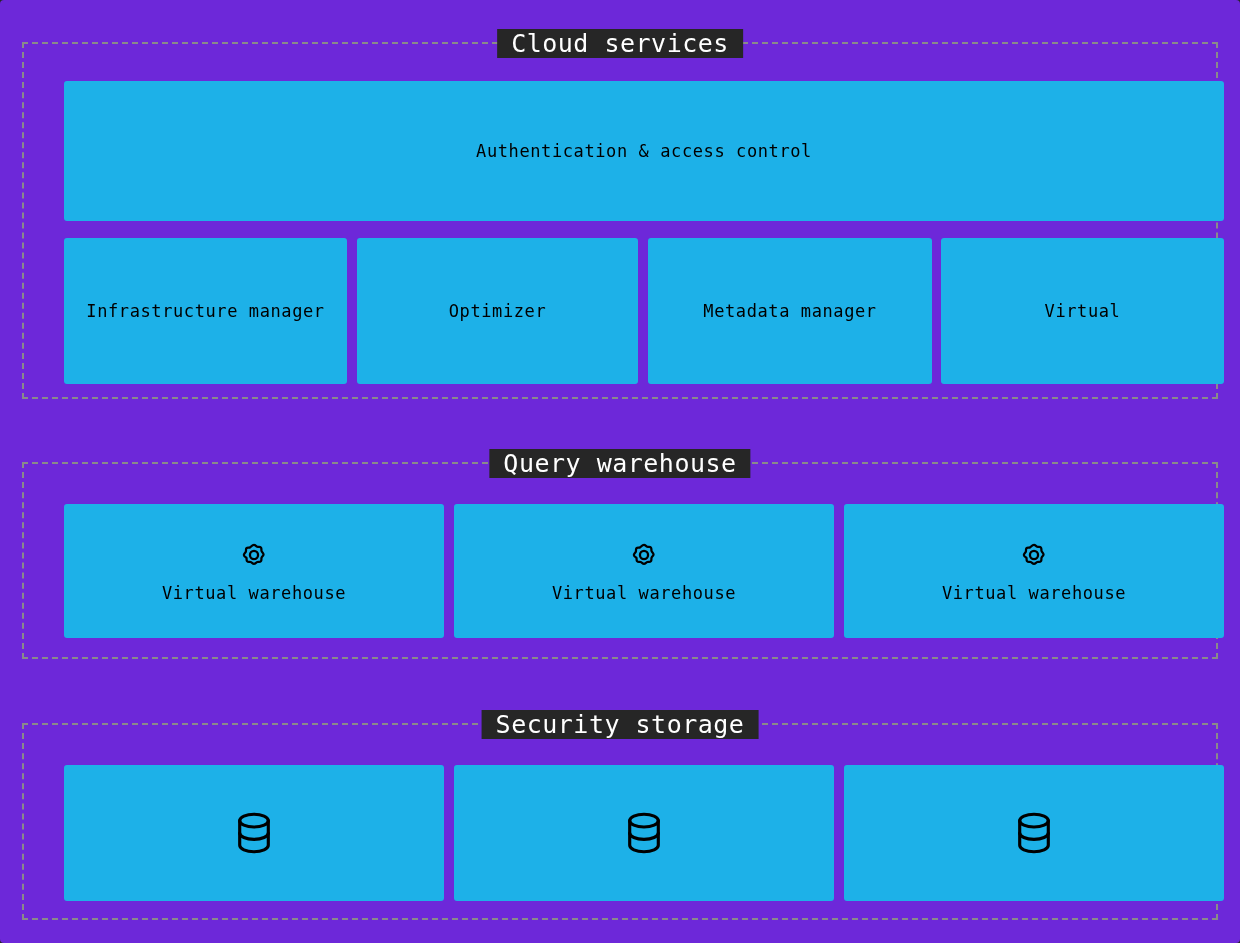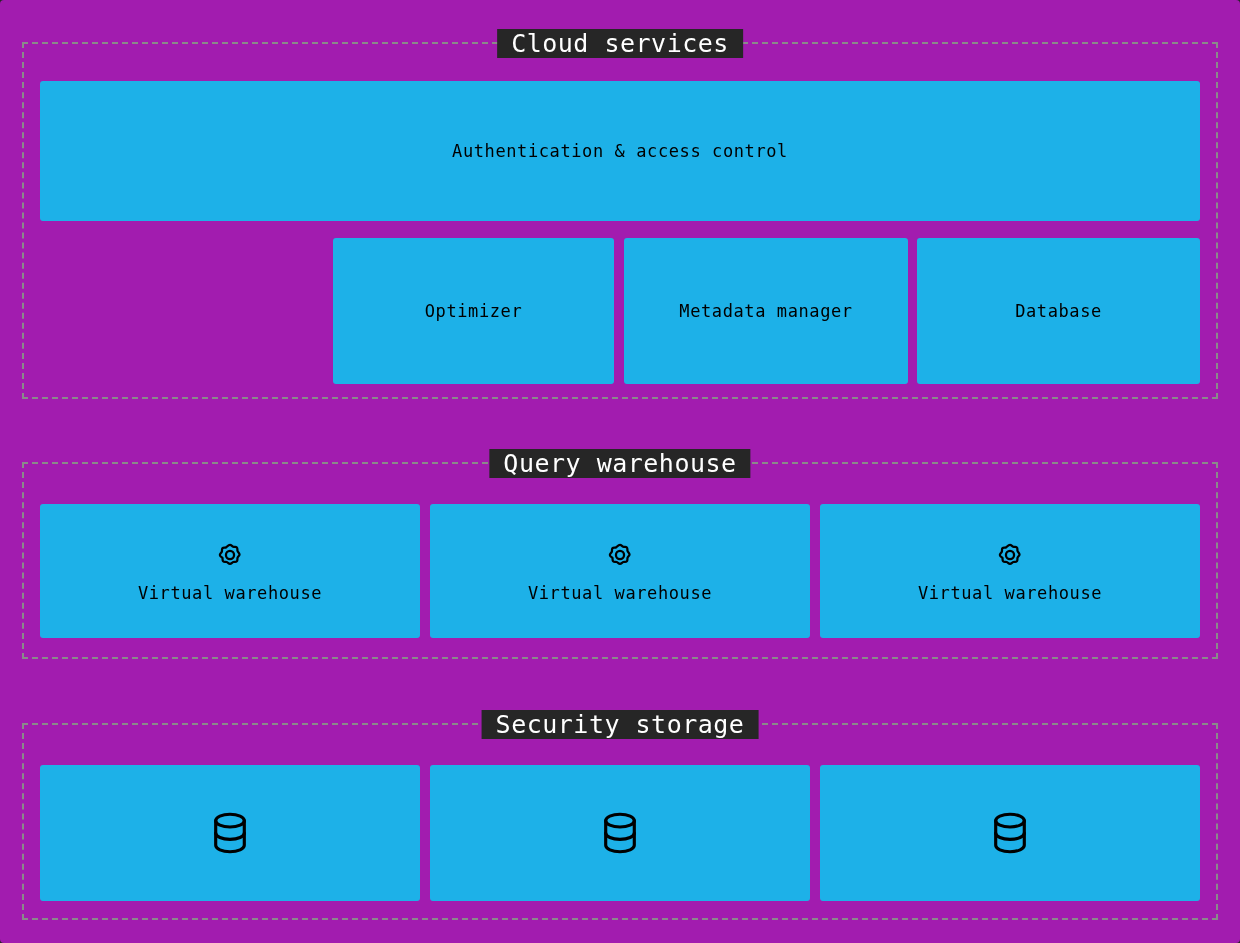--- a/index.html
+++ b/index.html
@@ -15,21 +15,21 @@
     font-family: "DejaVu Sans Mono", "Liberation Mono", monospace;
     position: relative;
   }
 
   #diagram {
     position: absolute;
     left: 0;
     top: 0;
     width: 1240px;
     height: 943px;
-    background: #a21caf;
+    background: #6d28d9;
     border-radius: 4px;
   }
 
   
   .group {
     position: absolute;
     box-sizing: border-box;
     border: 2px dashed #8a8a8a;
     background: transparent;
   }
@@ -57,20 +57,21 @@
     border-radius: 3px;
     display: flex;
     flex-direction: column;
     align-items: center;
     justify-content: center;
     color: #000000;
     font-size: 17px;
     line-height: 22px;
     letter-spacing: 0.6px;
     font-family: "DejaVu Sans Mono", "Liberation Mono", monospace;
+    margin-left: 24px;
   }
 
   .node-label {
     display: block;
     padding: 0 6px;
   }
 
   .node-icon {
     display: block;
     line-height: 0;
@@ -141,31 +142,34 @@
 <div id="diagram">
 
   <div class="group" id="group-cloud-services">
     <div class="group-title">Cloud services</div>
   </div>
 
   <div class="node" id="node-auth">
     <span class="node-label">Authentication &amp; access control</span>
   </div>
 
+  <div class="node cs-row-node" id="node-infrastructure-manager">
+    <span class="node-label">Infrastructure manager</span>
+  </div>
 
   <div class="node cs-row-node" id="node-metadata-manager">
     <span class="node-label">Metadata manager</span>
   </div>
 
   <div class="node cs-row-node" id="node-optimizer">
     <span class="node-label">Optimizer</span>
   </div>
 
   <div class="node cs-row-node" id="node-security">
-    <span class="node-label">Database</span>
+    <span class="node-label">Virtual</span>
   </div>
 
   <div class="group" id="group-query-processing">
     <div class="group-title">Query warehouse</div>
   </div>
 
   <div class="node qp-node" id="node-virtual-warehouse-1">
     <span class="node-icon">
       <svg width="32" height="32" viewBox="0 0 24 24" fill="none" stroke="#000000" stroke-width="1.7" stroke-linecap="round" stroke-linejoin="round">
         <path d="M12 3.1c1.05 0 1.52 1.06 2.45 1.44.96.4 1.96-.2 2.7.55.74.74.15 1.74.55 2.7.38.93 1.44 1.4 1.44 2.45s-1.06 1.52-1.44 2.45c-.4.96.19 1.96-.55 2.7-.74.74-1.74.15-2.7.55-.93.38-1.4 1.44-2.45 1.44s-1.52-1.06-2.45-1.44c-.96-.4-1.96.19-2.7-.55-.74-.74-.15-1.74-.55-2.7C5.47 12.22 4.4 11.75 4.4 10.7s1.07-1.52 1.45-2.45c.4-.96-.19-1.96.55-2.7.74-.75 1.74-.15 2.7-.55C10.03 4.62 10.5 3.1 12 3.1z" transform="translate(0,1.3)"></path>

